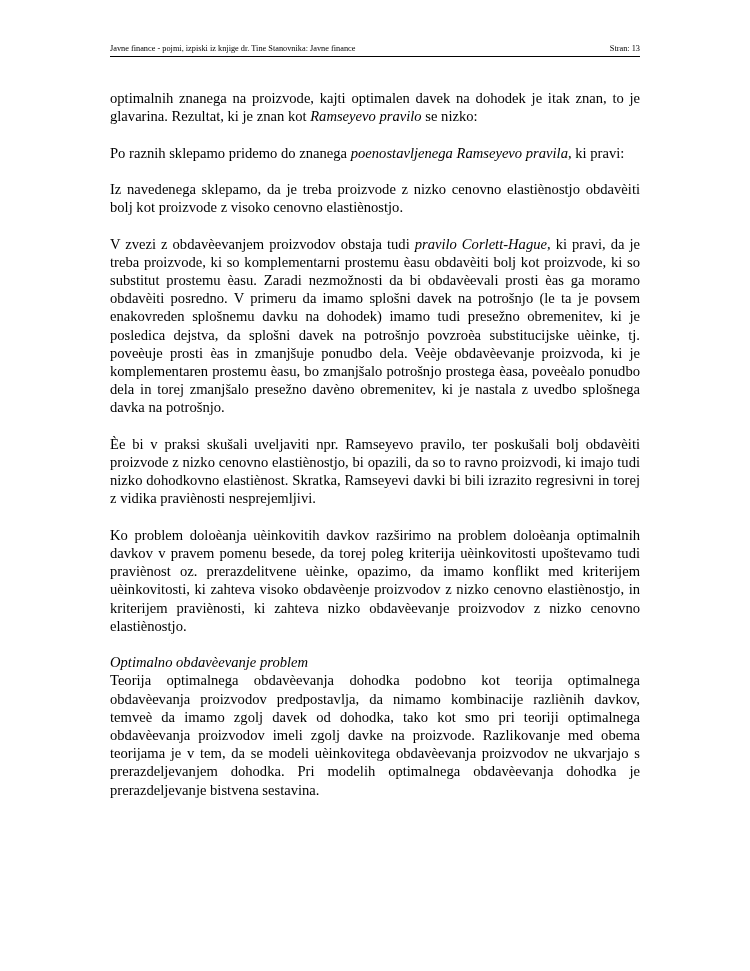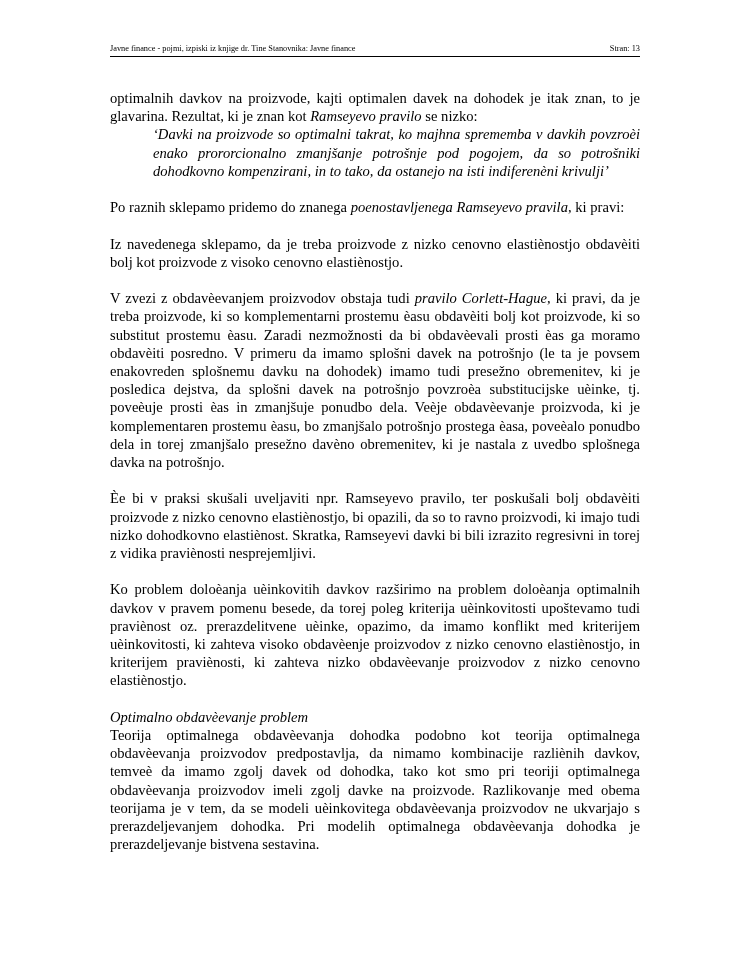--- a/index.html
+++ b/index.html
@@ -19,22 +19,21 @@
 </style>
 </head>
 <body>
 
 <div class="header">
   <span class="left">Javne finance - pojmi, izpiski iz knjige dr. Tine Stanovnika: Javne finance</span>
   <span class="right">Stran: 13</span>
 </div>
 
 <div class="content">
-  <p class="last"><span>optimalnih davkov na proizvode, kajti optimalen davek na dohodek je itak znan, to je glavarina. Rezultat, ki je znan kot </span><span class="bi">Ramseyevo pravilo</span><span> se nizko:</span></p>
-  <p class="quote last">‘Davki na proizvode so optimalni takrat, ko majhna sprememba v davkih povzroèi enako prororcionalno zmanjšanje potrošnje pod pogojem, da so potrošniki dohodkovno kompenzirani, in to tako, da ostanejo na isti indiferenèni krivulji’</p>
+  <p class="last"><span>optimalnih znanega na proizvode, kajti optimalen davek na dohodek je itak znan, to je glavarina. Rezultat, ki je znan kot </span><span class="bi">Ramseyevo pravilo</span><span> se nizko:</span></p>
   <div class="gap"></div>
   <p class="last"><span>Po raznih sklepamo pridemo do znanega </span><span class="bi">poenostavljenega Ramseyevo pravila</span><span>, ki pravi:</span></p>
   <div class="gap"></div>
   <p class="last">Iz navedenega sklepamo, da je treba proizvode z nizko cenovno elastiènostjo obdavèiti bolj kot proizvode z visoko cenovno elastiènostjo.</p>
   <div class="gap"></div>
   <p class="last"><span>V zvezi z obdavèevanjem proizvodov obstaja tudi </span><span class="bi">pravilo Corlett-Hague</span><span>, ki pravi, da je treba proizvode, ki so komplementarni prostemu èasu obdavèiti bolj kot proizvode, ki so substitut prostemu èasu. Zaradi nezmožnosti da bi obdavèevali prosti èas ga moramo obdavèiti posredno. V primeru da imamo splošni davek na potrošnjo (le ta je povsem enakovreden splošnemu davku na dohodek) imamo tudi presežno obremenitev, ki je posledica dejstva, da splošni davek na potrošnjo povzroèa substitucijske uèinke, tj. poveèuje prosti èas in zmanjšuje ponudbo dela. Veèje obdavèevanje proizvoda, ki je komplementaren prostemu èasu, bo zmanjšalo potrošnjo prostega èasa, poveèalo ponudbo dela in torej zmanjšalo presežno davèno obremenitev, ki je nastala z uvedbo splošnega davka na potrošnjo.</span></p>
   <div class="gap"></div>
   <p class="last">Èe bi v praksi skušali uveljaviti npr. Ramseyevo pravilo, ter poskušali bolj obdavèiti proizvode z nizko cenovno elastiènostjo, bi opazili, da so to ravno proizvodi, ki imajo tudi nizko dohodkovno elastiènost. Skratka, Ramseyevi davki bi bili izrazito regresivni in torej z vidika praviènosti nesprejemljivi.</p>
   <div class="gap"></div>
   <p class="last">Ko problem doloèanja uèinkovitih davkov razširimo na problem doloèanja optimalnih davkov v pravem pomenu besede, da torej poleg kriterija uèinkovitosti upoštevamo tudi praviènost oz. prerazdelitvene uèinke, opazimo, da imamo konflikt med kriterijem uèinkovitosti, ki zahteva visoko obdavèenje proizvodov z nizko cenovno elastiènostjo, in kriterijem praviènosti, ki zahteva nizko obdavèevanje proizvodov z nizko cenovno elastiènostjo.</p>

